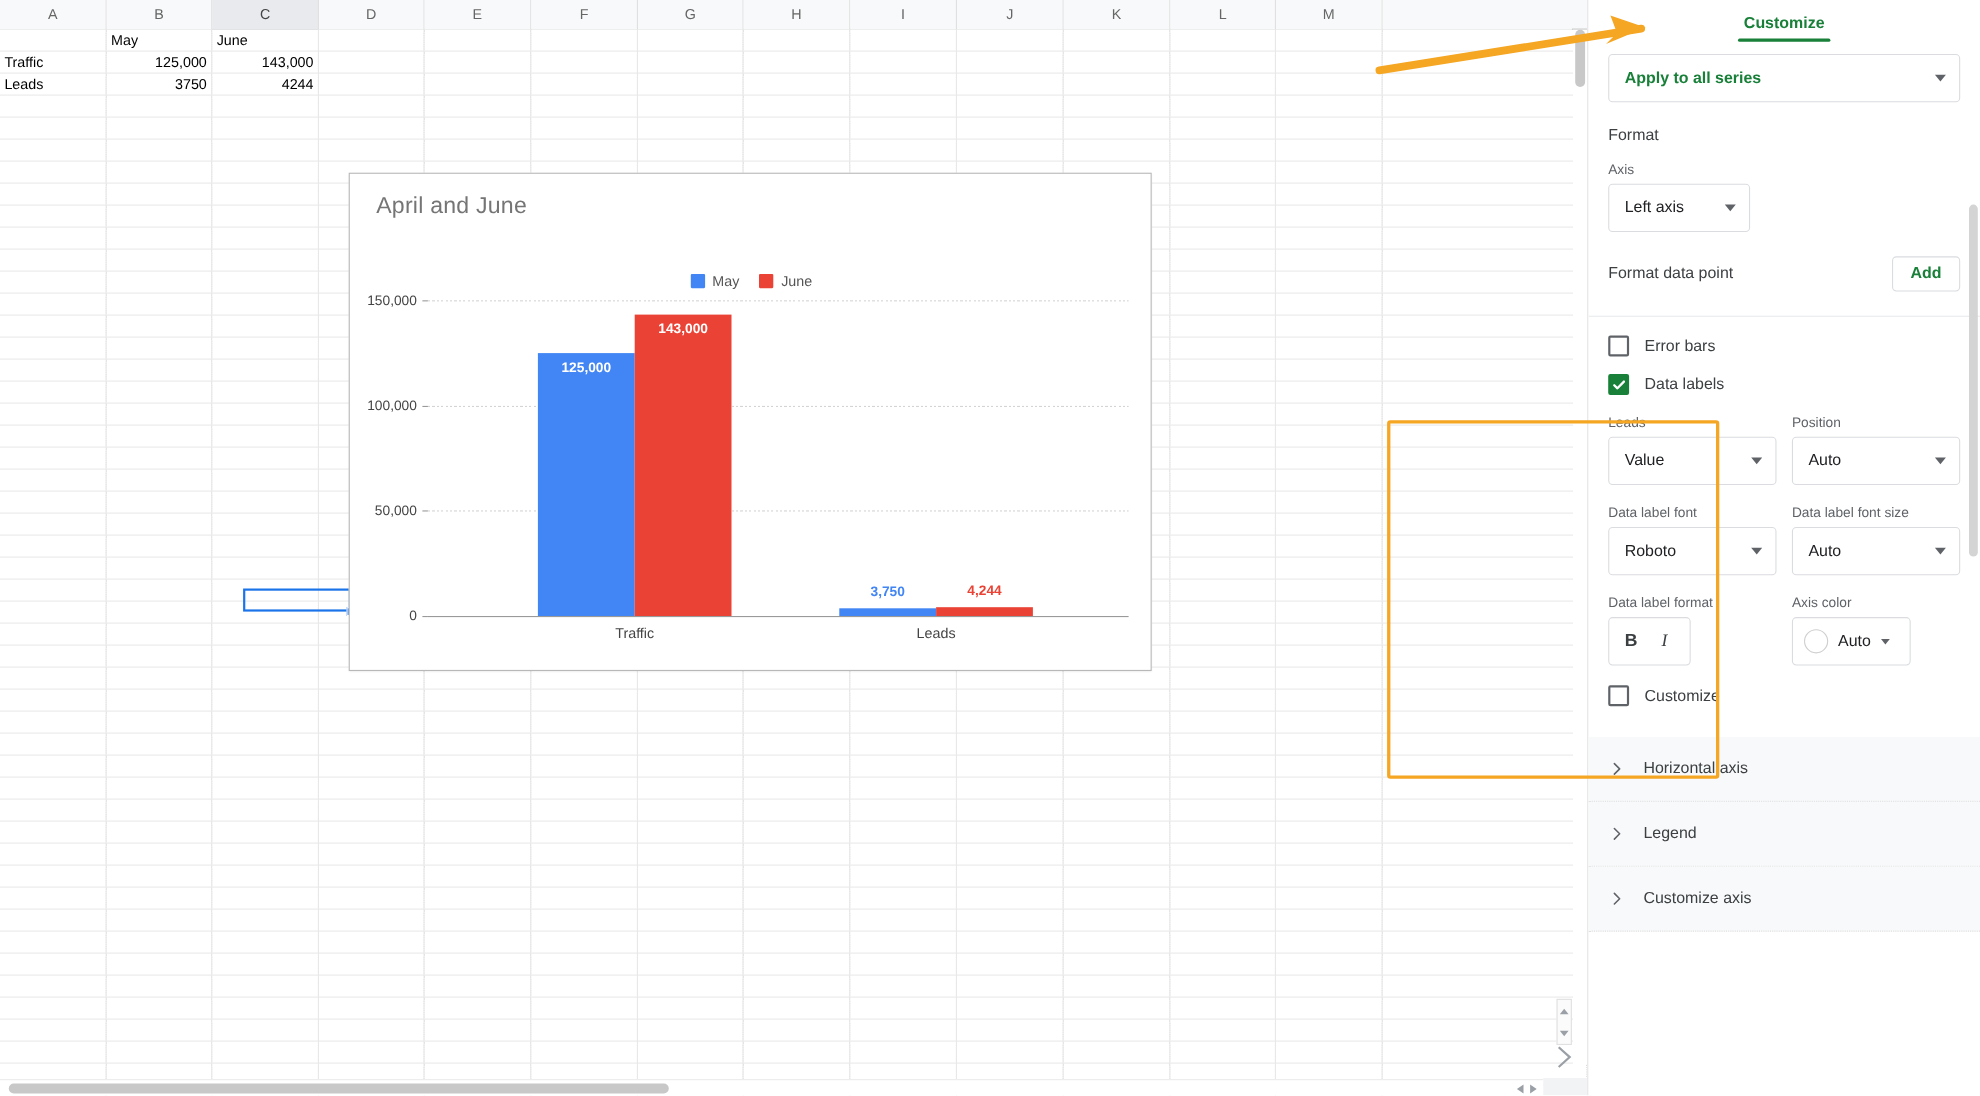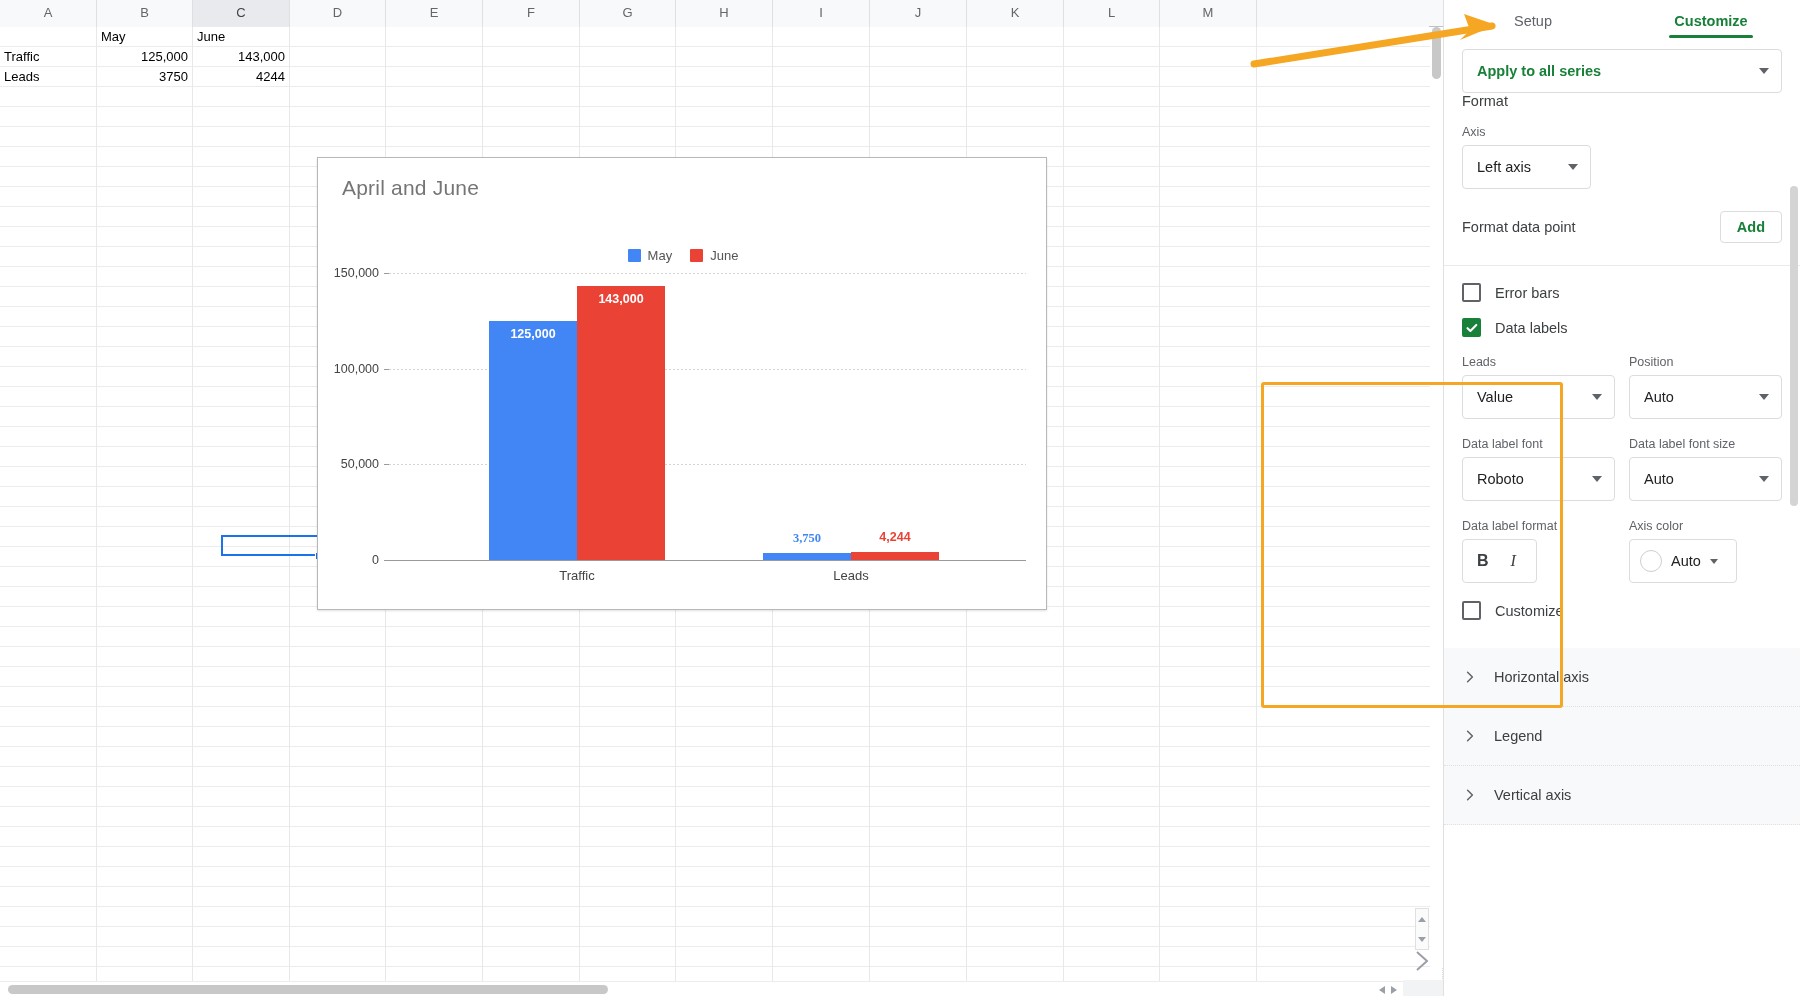--- a/index.html
+++ b/index.html
@@ -1140,52 +1140,49 @@
         <div class="ytick" style="top: 0px;">150,000</div>
         <div class="tickmark" style="top: 0px;"></div>
         <div class="bar" style="left: 100px; width: 88px; height: 239.167px; background: rgb(66, 133, 244);">
           <div class="bar-label inside">125,000</div>
         </div>
         <div class="bar" style="left: 188px; width: 88px; height: 273.607px; background: rgb(234, 67, 53);">
           <div class="bar-label inside">143,000</div>
         </div>
         <div class="xcat" style="left: 188px;">Traffic</div>
         <div class="bar" style="left: 374px; width: 88px; height: 7.175px; background: rgb(66, 133, 244);">
-          <div class="bar-label outside" style="color: rgb(66, 133, 244); font-family: Liberation Serif, serif;">3,750</div>
+          <div class="bar-label outside" style="color: rgb(66, 133, 244);">3,750</div>
         </div>
         <div class="bar" style="left: 462px; width: 88px; height: 8.12019px; background: rgb(234, 67, 53);">
           <div class="bar-label outside" style="color: rgb(234, 67, 53);">4,244</div>
         </div>
         <div class="xcat" style="left: 462px;">Leads</div>
       </div>
   </div>
 
   <div id="panel">
     <div class="panel-left-edge"></div>
 
     <div class="panel-tabs">
-      <div class="ptab">
-          <span>Setup</span>
-        </div>
       <div class="ptab active">
           <span>Customize</span>
         </div>
     </div>
 
     <div class="panel-body">
 
 
       <div class="pad" style="margin-top:8px;">
         <div class="select green">
           <span>Apply to all series</span>
           <span class="caret"></span>
         </div>
       </div>
 
-      <div class="pad" style="">
+      <div class="pad" style="margin-top:22px;">
         <div class="block-label">Format</div>
       </div>
 
       <div class="pad" style="margin-top:16px;">
         <div class="field-label">Axis</div>
         <div class="select" style="width:129px;">
           <span>Left axis</span>
           <span class="caret"></span>
         </div>
       </div>
@@ -1278,21 +1275,21 @@
           <div class="collapsed-row">
             <svg class="chev" viewBox="0 0 20 20">
               <path d="M7 4 L13 10 L7 16" fill="none" stroke="#5f6368" stroke-width="1.8" stroke-linecap="round" stroke-linejoin="round"></path>
             </svg>
             <span class="section-title">Legend</span>
           </div>
           <div class="collapsed-row">
             <svg class="chev" viewBox="0 0 20 20">
               <path d="M7 4 L13 10 L7 16" fill="none" stroke="#5f6368" stroke-width="1.8" stroke-linecap="round" stroke-linejoin="round"></path>
             </svg>
-            <span class="section-title">Vertical axis</span>
+            <span class="section-title">Customize axis</span>
           </div>
         </div>
 
       <div class="panel-scroll-thumb"></div>
     </div>
   </div>
 
   <div class="highlight-box"></div>
 
   <svg id="arrow" viewBox="0 0 280 80">

